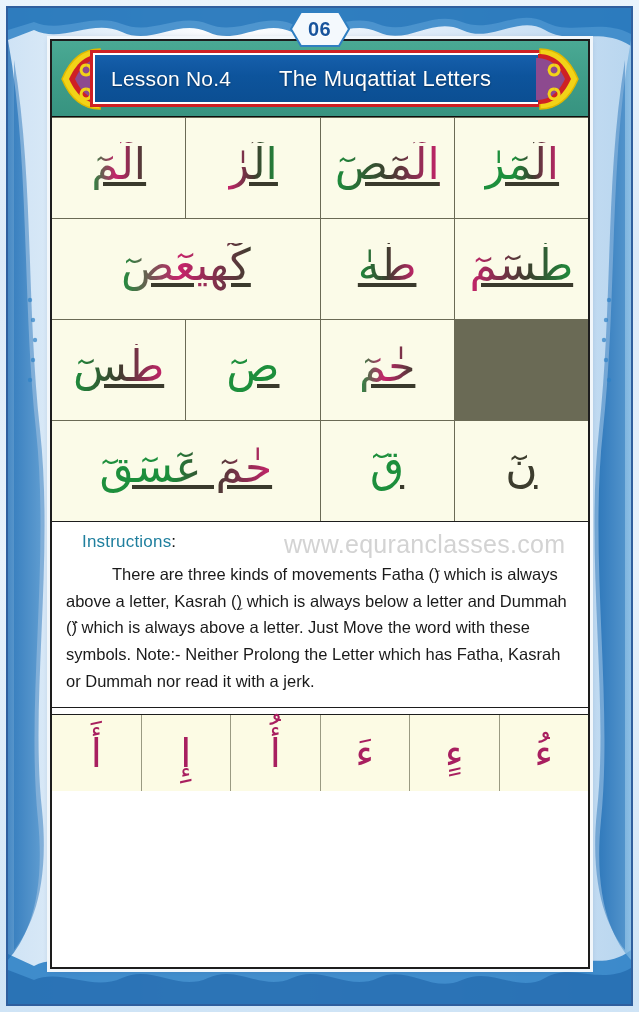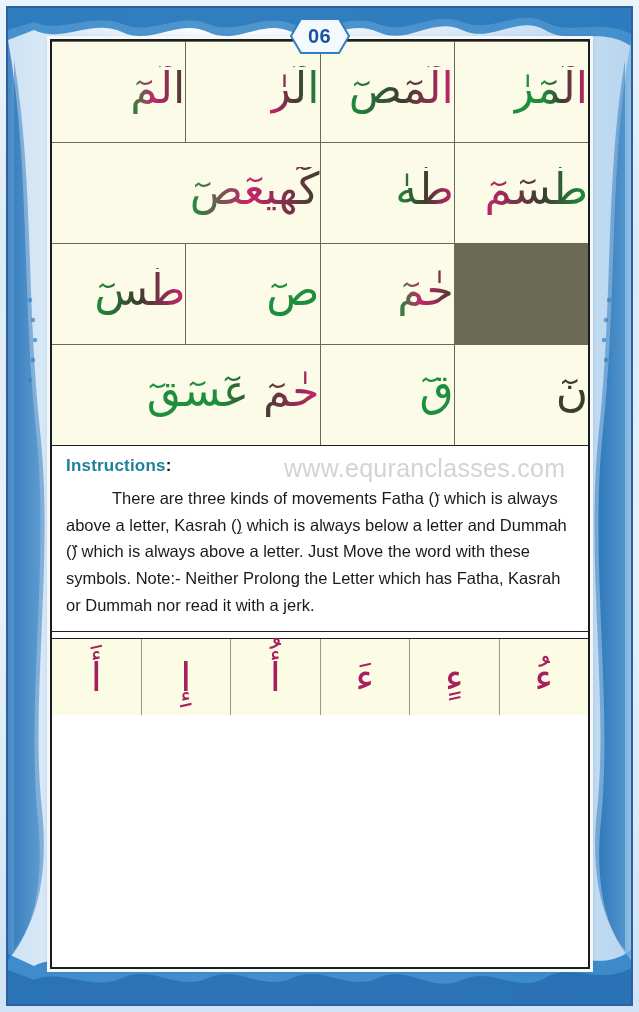--- a/index.html
+++ b/index.html
@@ -17,21 +17,21 @@
   }
   .page-outline{
     position:absolute;left:6px;top:6px;right:6px;bottom:6px;
     border:2px solid #2f5f9e;box-sizing:border-box;pointer-events:none;
   }
   
   .border-svg{position:absolute;left:0;top:0;width:639px;height:1012px;pointer-events:none;}
 
   
   .pagenum{
-    position:absolute;left:50%;top:17px;transform:translateX(-50%);
+    position:absolute;left:50%;top:10px;transform:translateX(-50%);
     width:62px;height:38px;z-index:9;
   }
   .pagenum .diamond{
     position:absolute;left:0;top:0;width:62px;height:38px;
   }
   .pagenum .num{
     position:absolute;inset:0;display:flex;align-items:center;justify-content:center;
     font-size:20px;font-weight:bold;color:#18549c;letter-spacing:0.5px;
     font-family:"Liberation Sans", sans-serif;
     text-shadow:0 1px 0 #ffffff;
@@ -83,27 +83,28 @@
     display:grid;
     grid-template-columns:1fr 1fr 1fr 1fr;
     background:#6a6a55;
     gap:1px;
     border-top:1px solid #6a6a55;
     border-bottom:1px solid #1d1d1d;
   }
   .cell{
     background:#fbfbe8;
     height:100px;
-    display:flex;align-items:center;justify-content:flex-start;
+    display:flex;align-items:center;justify-content:center;
     font-family:"DejaVu Sans", sans-serif;
     font-size:44px;line-height:1;
     direction:rtl;
     color:#3a3a2c;
     overflow:hidden;
     position:relative;
+    text-decoration:underline;
   }
   .cell.span2{grid-column:span 2;}
   .cell .ar{
     display:block;padding-bottom:4px;white-space:nowrap;
     transform:translateY(-2px);
   }
   
   .c-green{color:#1d8f3c;}
   .c-dark{color:#3d3d2e;}
   .c-mix1{background:linear-gradient(90deg,#1d8f3c 0%,#c7236b 45%,#3d3d2e 100%);
@@ -114,22 +115,23 @@
           -webkit-background-clip:text;background-clip:text;color:transparent;}
   .c-mix4{background:linear-gradient(90deg,#1d8f3c 0%,#1d8f3c 40%,#3d3d2e 65%,#c7236b 100%);
           -webkit-background-clip:text;background-clip:text;color:transparent;}
 
   
   .instr{
     position:relative;background:#ffffff;padding:10px 14px 12px 14px;
     border-bottom:1px solid #1d1d1d;
   }
   .instr-head{
-    font-size:17px;font-weight:bold;color:#1f7f9e;letter-spacing:.2px;
+    font-size:17px;font-weight:normal;color:#1f7f9e;letter-spacing:.2px;
     display:inline-block;
+    margin-left:16px;
   }
   .instr-head .colon{color:#111111;}
   .watermark{
     position:absolute;left:232px;top:8px;
     font-size:25px;color:#d3d3d3;letter-spacing:.3px;
     white-space:nowrap;pointer-events:none;
   }
   .instr-body{
     margin-top:9px;font-size:16.5px;line-height:1.62;color:#1a1a1a;
     text-align:left;
@@ -242,20 +244,42 @@
 
   <div class="pagenum">
     <svg class="diamond" viewBox="0 0 62 38">
       <path d="M12,2 L50,2 L60,19 L50,36 L12,36 L2,19 Z" fill="#f4f9fd" stroke="#2f7fc2" stroke-width="2"></path>
     </svg>
     <div class="num">06</div>
   </div>
 
   <div class="sheet">
 
+    <div class="lesson-band">
+      <svg class="cap left" viewBox="0 0 52 68">
+        <path d="M44,4 C30,4 16,10 6,34 C16,58 30,64 44,64 Z" fill="#f2d318" stroke="#e0b800" stroke-width="1.5"></path>
+        <path d="M46,9 C34,9 22,14 13,34 C22,54 34,59 46,59 Z" fill="#cf2024"></path>
+        <path d="M48,13 C37,13 27,17 19,34 C27,51 37,55 48,55 Z" fill="#8d4a8f"></path>
+        <path d="M30,20 a5,5 0 1,0 0.1,0 M30,44 a5,5 0 1,0 0.1,0" fill="none" stroke="#f2d318" stroke-width="3"></path>
+      </svg>
+
+      <div class="band-inner">
+        <div class="band-text">
+          <span class="lesson-no">Lesson No.4</span>
+          <span class="lesson-title">The Muqattiat Letters</span>
+        </div>
+      </div>
+
+      <svg class="cap right" viewBox="0 0 52 68">
+        <path d="M8,4 C22,4 36,10 46,34 C36,58 22,64 8,64 Z" fill="#f2d318" stroke="#e0b800" stroke-width="1.5"></path>
+        <path d="M6,9 C18,9 30,14 39,34 C30,54 18,59 6,59 Z" fill="#cf2024"></path>
+        <path d="M4,13 C15,13 25,17 33,34 C25,51 15,55 4,55 Z" fill="#8d4a8f"></path>
+        <path d="M22,20 a5,5 0 1,0 0.1,0 M22,44 a5,5 0 1,0 0.1,0" fill="none" stroke="#f2d318" stroke-width="3"></path>
+      </svg>
+    </div>
 
     <div class="grid">
 
       <div class="cell">
           <span class="ar c-mix1">الٓمٓ</span>
         </div>
       <div class="cell">
           <span class="ar c-mix3">الٓرٰ</span>
         </div>
       <div class="cell">

